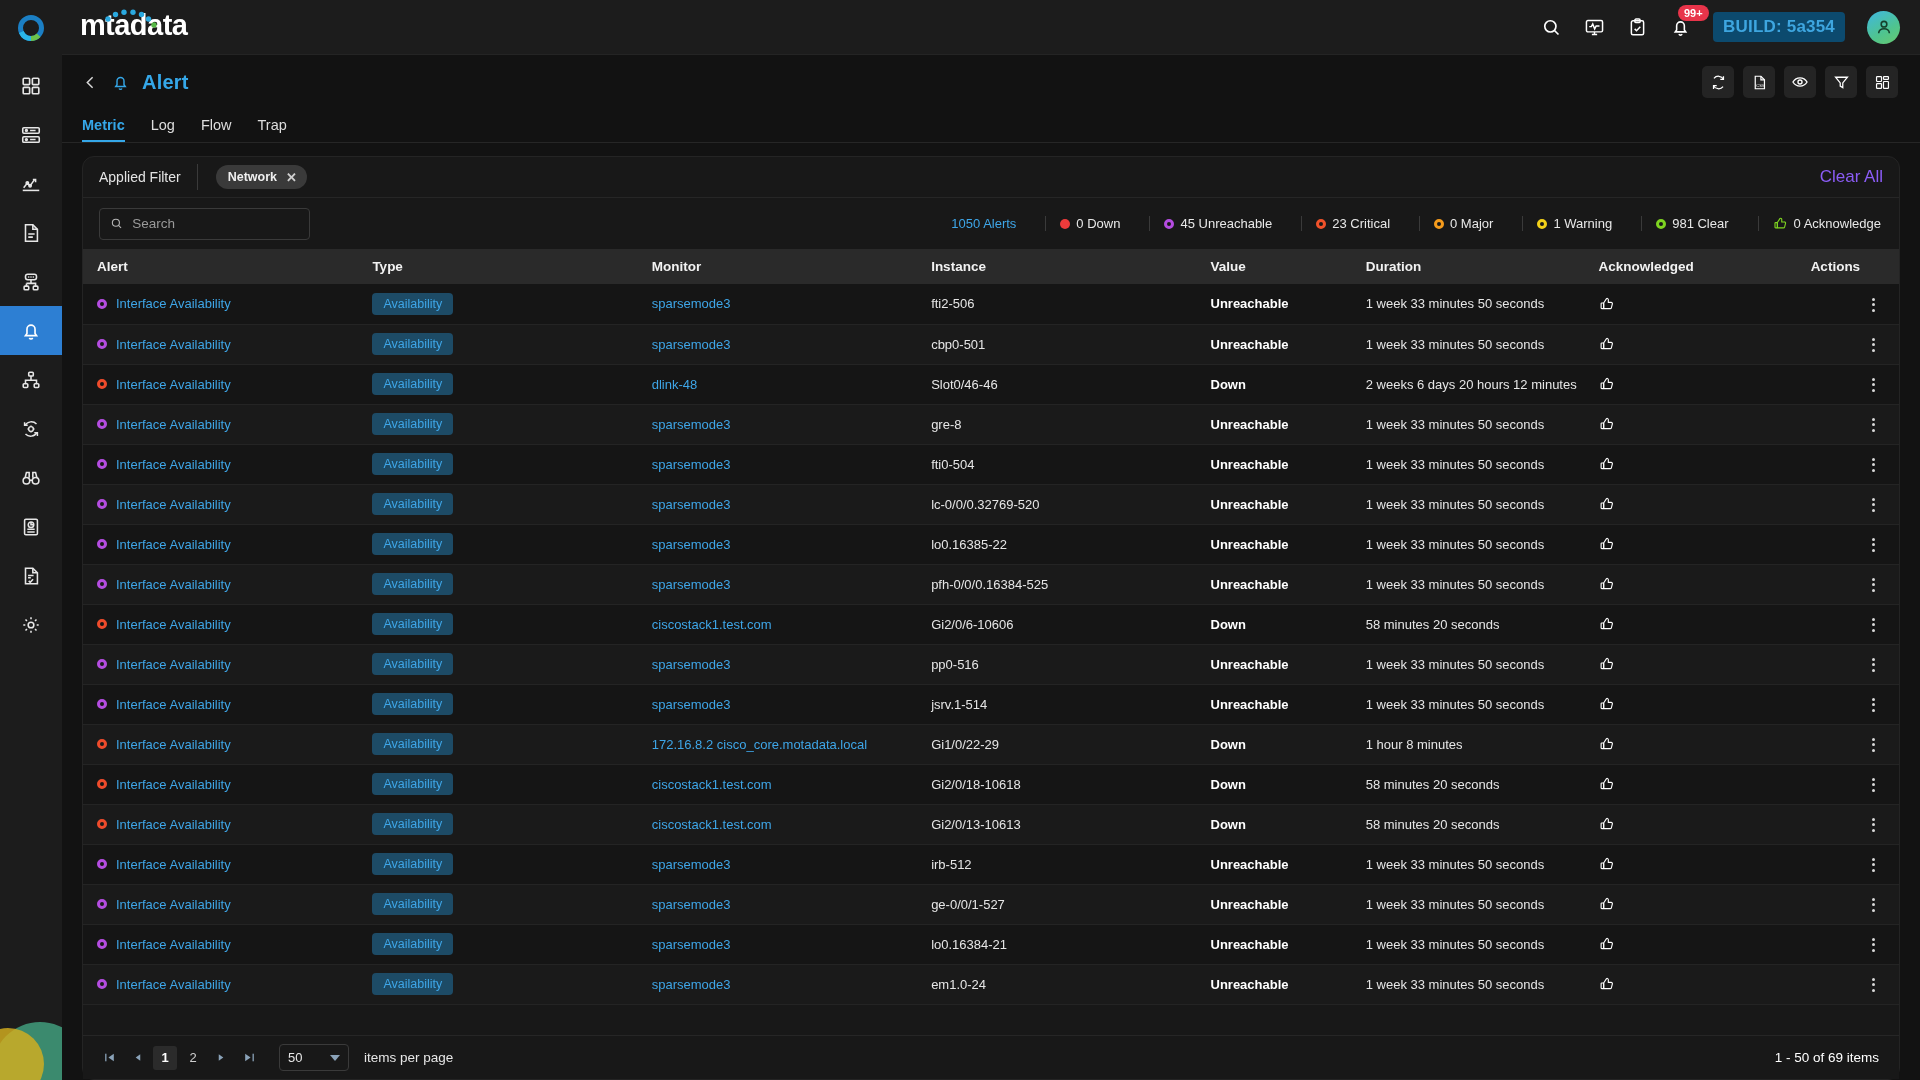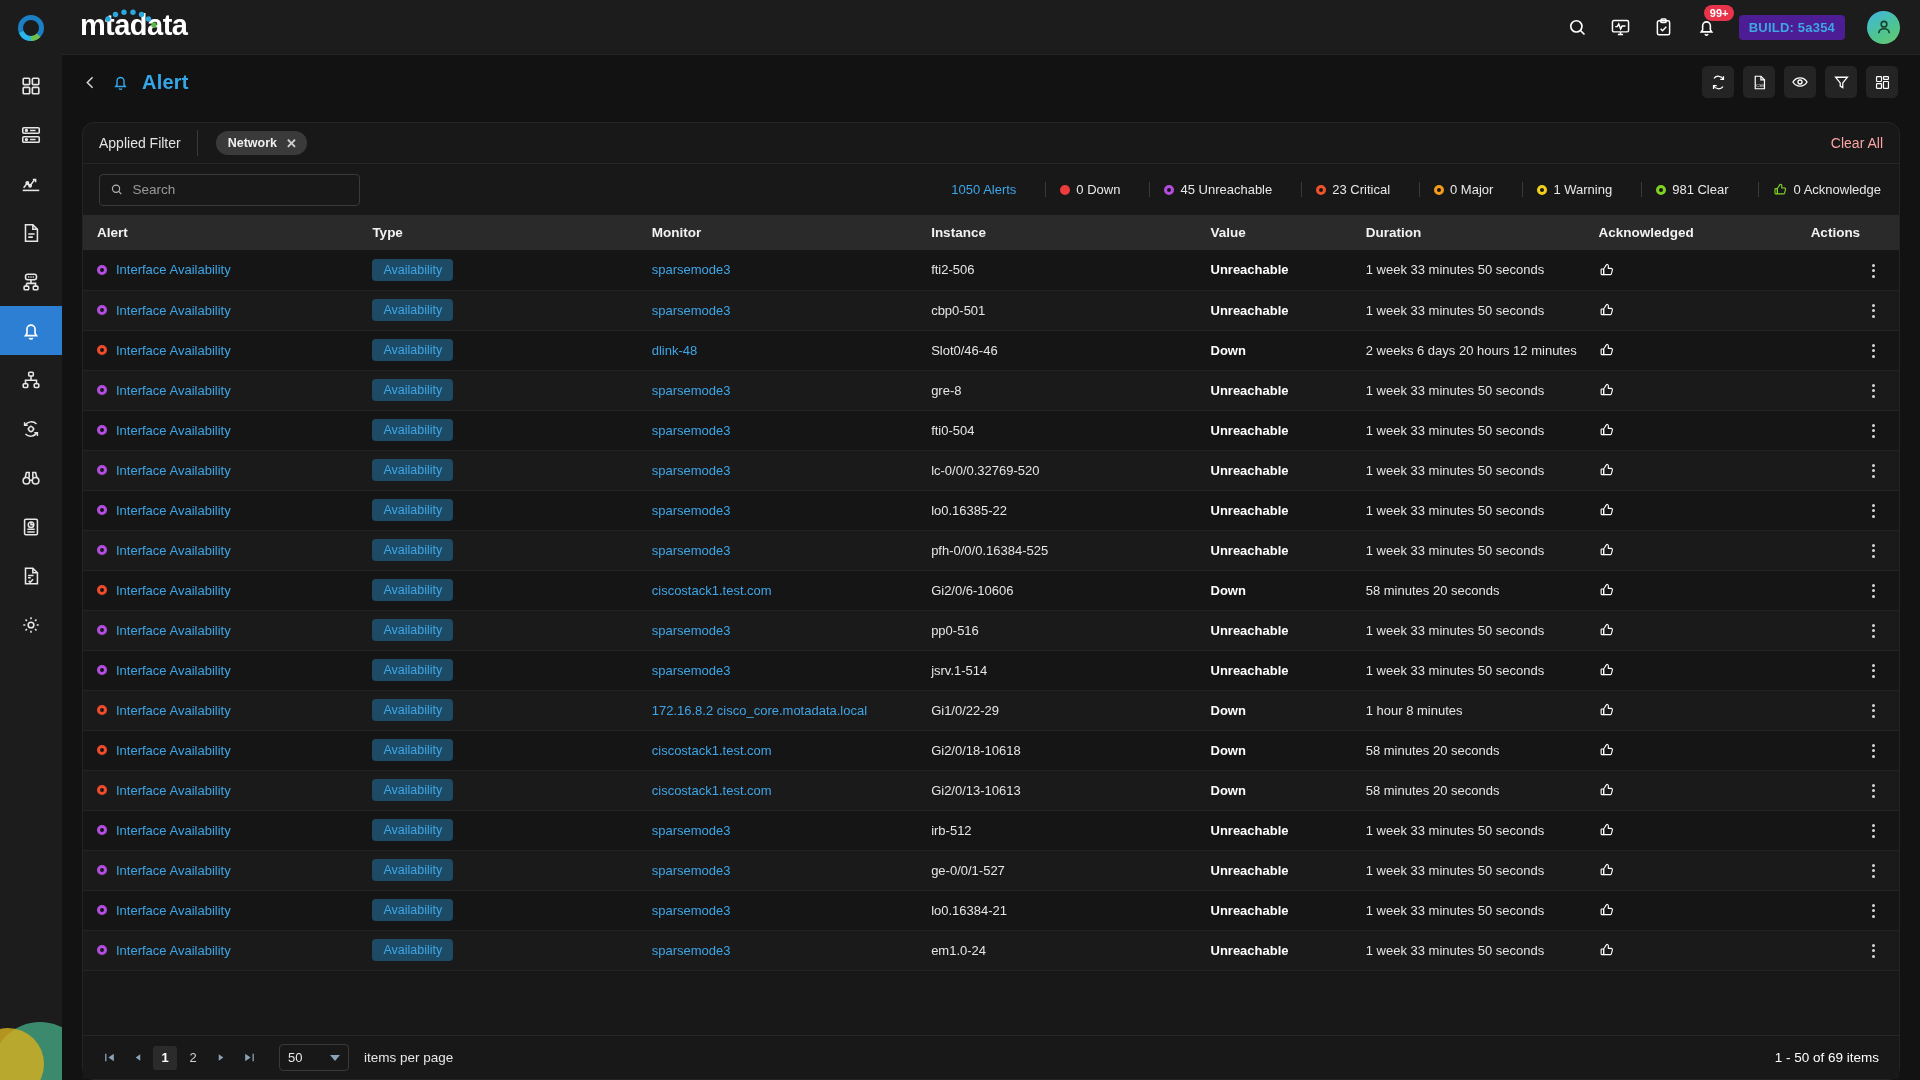--- a/index.html
+++ b/index.html
@@ -38,21 +38,21 @@
   .brand { display: flex; align-items: center; gap: 0px; }
   .brand-word { position: relative; font-size: 30px; font-weight: 700; letter-spacing: -0.5px; color: #ffffff; line-height: 1; }
   .topbar-right { margin-left: auto; display: flex; align-items: center; gap: 22px; }
   .ticon { color: #ffffff; cursor: pointer; display: flex; align-items: flex-end; position: relative; }
   .badge-99 {
     position: absolute; top: -12px; left: 8px;
     background: #e8344a; color: #fff; font-size: 11px; font-weight: 700;
     border-radius: 9px; padding: 1px 6px; line-height: 14px;
   }
   .build-chip {
-    background: #4c1d95; color: #3ea6e0; font-size: 13px; font-weight: 700;
+    background: #0c4a6e; color: #3ea6e0; font-size: 17px; font-weight: 700;
     border-radius: 4px; padding: 5px 10px; letter-spacing: .2px; cursor: pointer;
   }
   .avatar {
     width: 33px; height: 33px; border-radius: 50%;
     background: linear-gradient(150deg, #3fb7e3 0%, #4fc48f 60%, #68c96f 100%);
     display: flex; align-items: center; justify-content: center; cursor: pointer;
   }
 
   
   .pagehead {
@@ -81,25 +81,25 @@
   .content { flex: 1 1 auto; padding: 13px 20px 0 20px; display:flex; flex-direction: column; min-height: 0; }
   .card { background: #181818; border: 1px solid #242424; border-radius: 12px; display: flex; flex-direction: column; flex: 1 1 auto; min-height: 0; }
 
   .filterbar { height: 41px; flex: 0 0 41px; display: flex; align-items: center; padding: 0 16px; border-bottom: 1px solid #262626; }
   .filter-label { font-size: 14px; color: #e4e4e4; padding-right: 16px; border-right: 1px solid #3a3a3a; height: 26px; display: flex; align-items: center; }
   .chip {
     margin-left: 18px; background: #3a3a3a; color: #f0f0f0; border-radius: 13px;
     font-size: 12.5px; font-weight: 600; padding: 5px 10px 5px 12px; display: flex; align-items: center; gap: 9px; cursor: pointer;
   }
   .chip-x { color: #d0d0d0; font-size: 13px; line-height: 1; }
-  .clear-all { margin-left: auto; color: #fca5a5; font-size: 14px; cursor: pointer; }
+  .clear-all { margin-left: auto; color: #8b5cf6; font-size: 17px; cursor: pointer; }
 
   .searchrow { height: 51px; flex: 0 0 51px; display: flex; align-items: center; padding: 0 16px; }
   .search-box {
-    width: 261px; height: 32px; border: 1px solid #3a3a3a; border-radius: 4px;
+    width: 211px; height: 32px; border: 1px solid #3a3a3a; border-radius: 4px;
     display: flex; align-items: center; gap: 9px; padding: 0 10px; background: #181818;
   }
   .search-box input {
     border: none; outline: none; background: transparent; color: #dcdcdc; font-size: 13.5px;
     font-family: "Liberation Sans", sans-serif; width: 100%;
   }
   .search-box input::placeholder { color: #9a9a9a; }
   .stats { margin-left: auto; display: flex; align-items: center; gap: 15px; }
   .stat { display: flex; align-items: center; gap: 6px; font-size: 13px; padding: 0 14px; white-space: nowrap; }
   .stat + .stat { border-left: 1px solid #3a3a3a; }
@@ -369,20 +369,26 @@
           <svg width="17" height="17" viewBox="0 0 24 24" fill="none" stroke="currentColor" stroke-width="1.7">
               <rect x="3.6" y="3.6" width="7" height="7" rx="1"></rect>
               <rect x="13.4" y="3.6" width="7" height="4" rx="1"></rect>
               <rect x="13.4" y="10.6" width="7" height="9.8" rx="1"></rect>
               <rect x="3.6" y="13.6" width="7" height="6.8" rx="1"></rect>
             </svg>
         </div>
       </div>
     </div>
 
+    <div class="tabs">
+      <div class="tab active">Metric</div>
+      <div class="tab">Log</div>
+      <div class="tab">Flow</div>
+      <div class="tab">Trap</div>
+    </div>
 
     <div class="content">
       <div class="card">
 
         <div class="filterbar">
           <span class="filter-label">Applied Filter</span>
           <span class="chip">
             <span>Network</span>
             <span class="chip-x">✕</span>
           </span>

